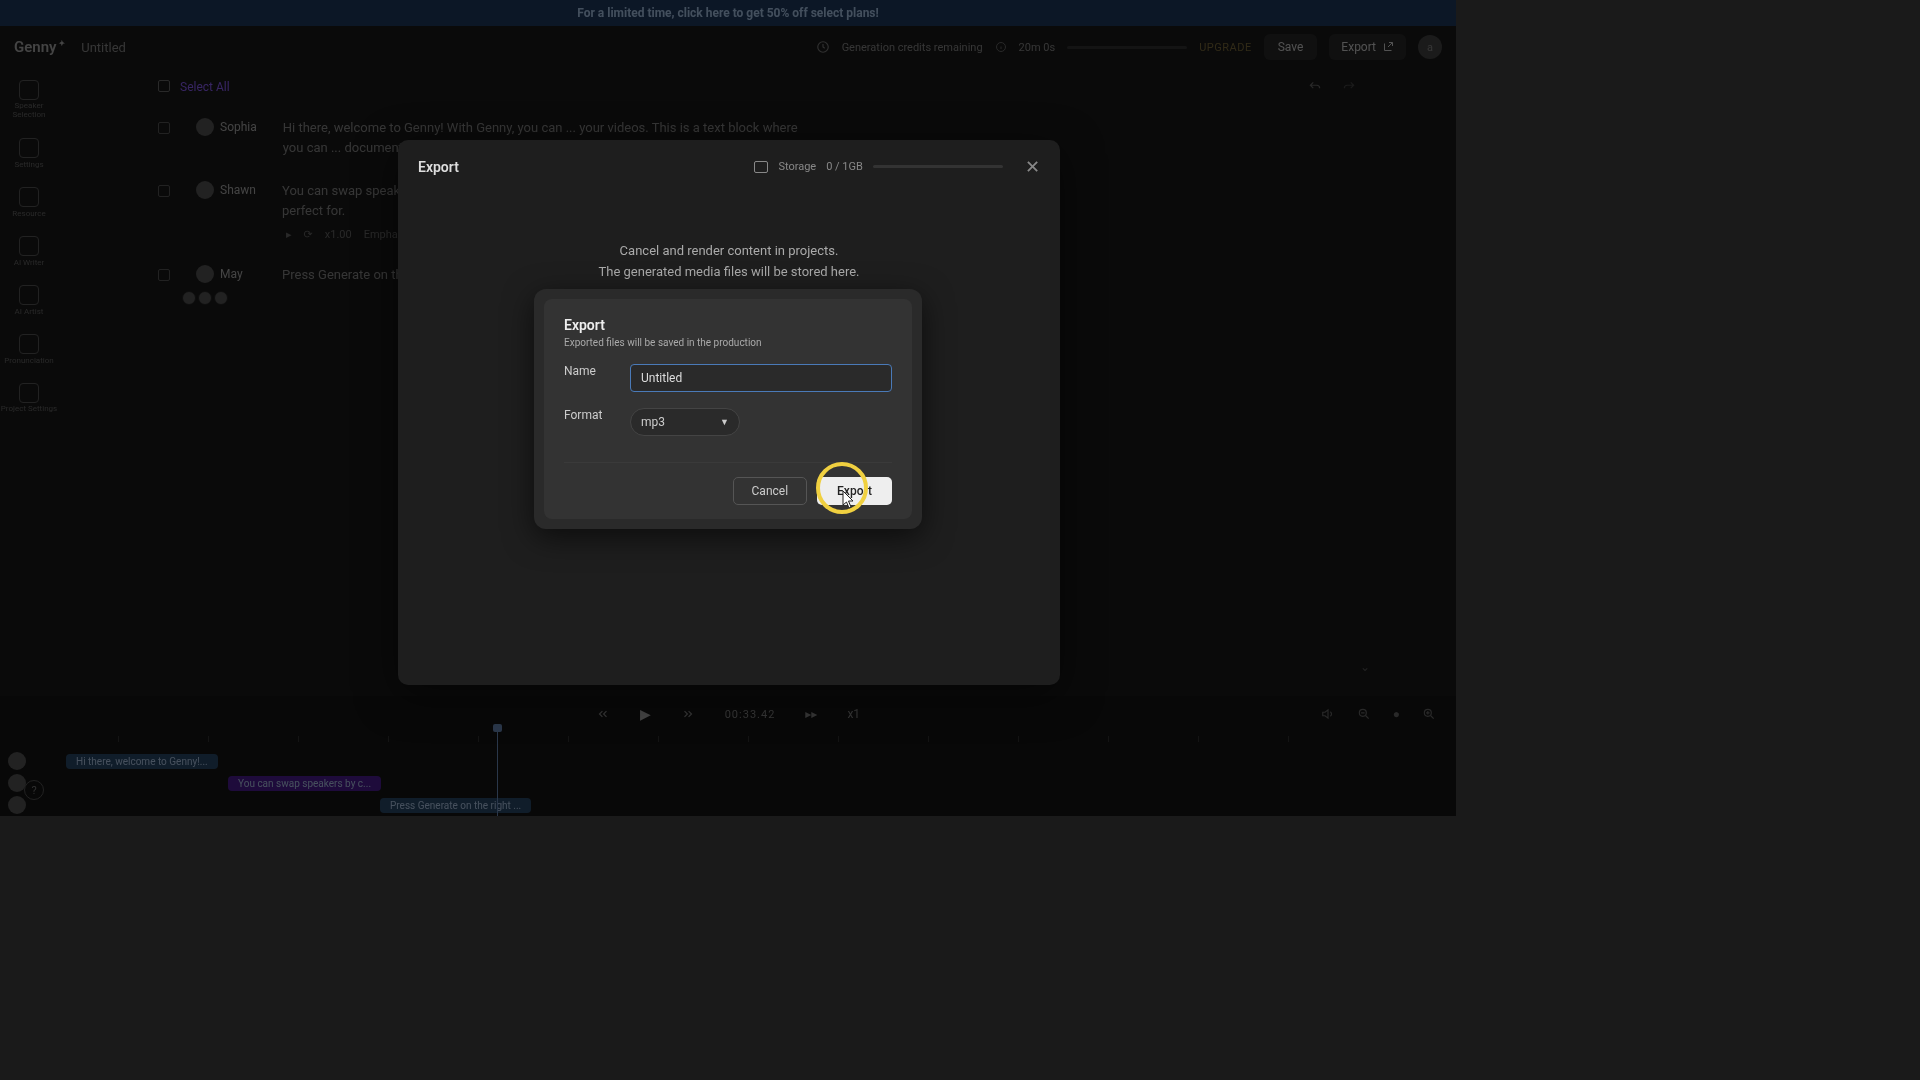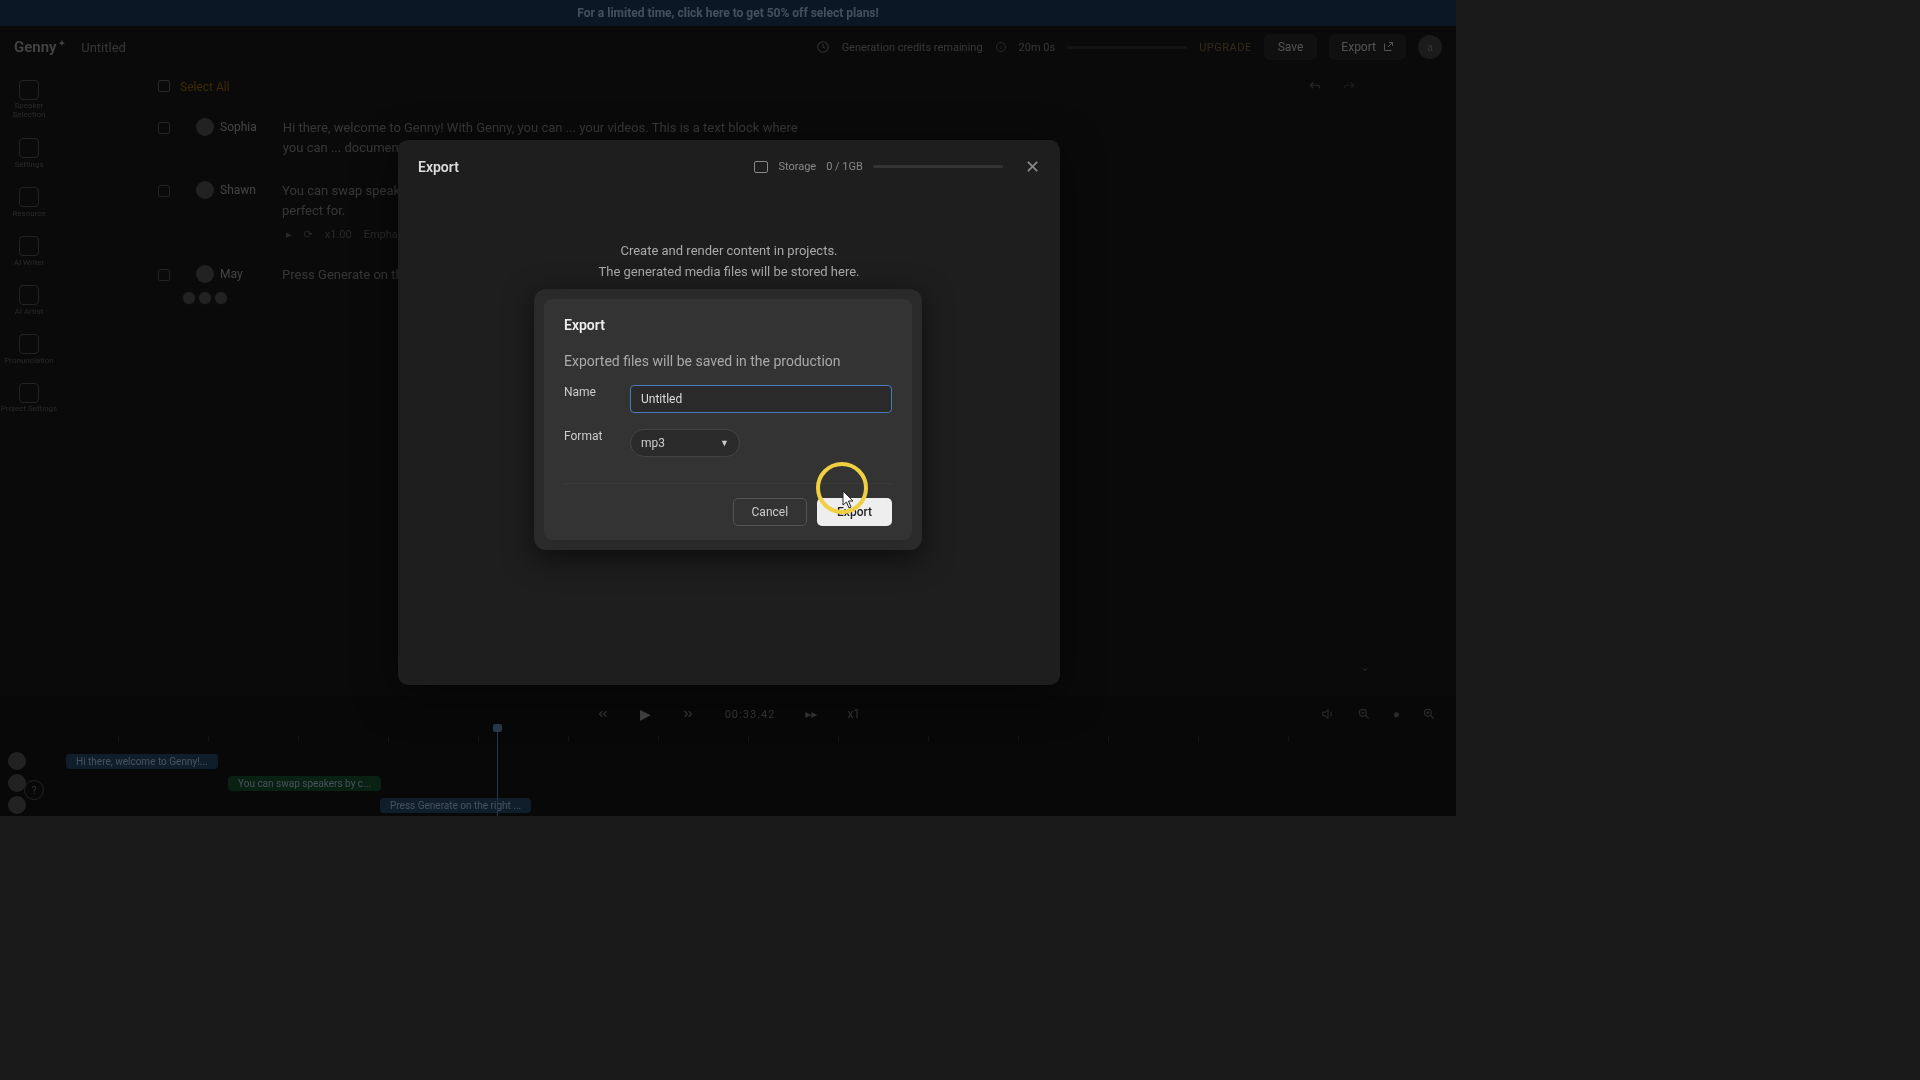--- a/index.html
+++ b/index.html
@@ -20,21 +20,21 @@
 .btn-export-top { background: #2a2a2a; color: #ccc; border: none; padding: 6px 12px; border-radius: 6px; font-size: 12px; display: flex; align-items: center; gap: 6px; }
 .avatar-top { width: 24px; height: 24px; border-radius: 50%; background: #444; display:flex; align-items:center; justify-content:center; font-size:11px; color:#888; }
 
 
 .main { display: flex; height: calc(100% - 160px); }
 .sidebar { width: 58px; background: #1a1a1a; display: flex; flex-direction: column; align-items: center; padding-top: 12px; gap: 18px; }
 .side-item { display: flex; flex-direction: column; align-items: center; gap: 2px; color: #666; font-size: 8px; cursor: pointer; }
 .side-icon { width: 20px; height: 20px; border: 1px solid #555; border-radius: 4px; display:flex; align-items:center; justify-content:center; }
 
 .content { flex: 1; padding: 8px 20px; }
-.content-header { display: flex; align-items: flex-start; gap: 10px; padding: 4px 80px; font-size: 12px; color: #a16207; }
+.content-header { display: flex; align-items: flex-start; gap: 10px; padding: 4px 80px; font-size: 12px; color: #8b5cf6; }
 .checkbox { width: 12px; height: 12px; border: 1px solid #666; border-radius: 2px; }
 .toolbar-icons { margin-left: auto; display: flex; gap: 20px; color: #555; }
 
 .blocks { margin-top: 20px; padding: 0 80px; }
 .block { display: flex; gap: 26px; margin-bottom: 24px; align-items: flex-start; }
 .block-check { width: 12px; height: 12px; border: 1px solid #555; border-radius: 2px; margin-top: 4px; }
 .speaker { display: flex; align-items: center; gap: 6px; min-width: 60px; }
 .speaker-avatar { width: 18px; height: 18px; border-radius: 50%; background: #555; }
 .speaker-name { font-size: 12px; color: #aaa; }
 .block-text { flex: 1; font-size: 13px; color: #888; line-height: 1.5; max-width: 520px; }
@@ -55,21 +55,21 @@
 .folder-icon { width:14px; height:12px; border:1px solid #888; border-radius:2px; }
 
 .panel-msg { text-align: center; margin-top: 64px; font-size: 13px; color: #aaa; line-height: 1.6; }
 
 .goto-btn { display: block; margin: 28px auto 0; background: #3a6aa8; color: #fff; border: none; padding: 10px 50px; border-radius: 6px; font-size: 13px; cursor: pointer; }
 
 
 .export-modal-outer { position: absolute; left: 50%; top: 289px; transform: translateX(-50%); width: 388px; background: #2a2a2a; border-radius: 12px; padding: 10px; z-index: 30; box-shadow: 0 8px 30px rgba(0,0,0,0.6); }
 .export-modal { background: #333; border-radius: 8px; padding: 18px 20px 14px; }
 .modal-title { font-weight: 600; font-size: 14px; color: #eee; }
-.modal-sub { font-size: 14px; color: #aaa; margin-top: 20px; }
+.modal-sub { font-size: 10px; color: #aaa; margin-top: 4px; }
 .form-row { display: flex; align-items: flex-start; margin-top: 16px; gap: 16px; }
 .form-label { font-size: 12px; color: #ccc; width: 50px; }
 .form-input { flex: 1; background: #2a2a2a; border: 1px solid #4a7ab8; border-radius: 4px; padding: 6px 10px; color: #ddd; font-size: 12px; outline: none; }
 .form-select { width: 110px; background: #2a2a2a; border: 1px solid #444; border-radius: 14px; padding: 6px 10px; color: #ccc; font-size: 12px; display: flex; align-items: center; justify-content: space-between; cursor: pointer; }
 .caret { font-size: 9px; }
 .modal-actions { display: flex; justify-content: flex-end; gap: 10px; margin-top: 26px; border-top: 1px solid #3a3a3a; padding-top: 14px; }
 .btn-cancel { background: transparent; border: 1px solid #555; color: #ccc; padding: 6px 18px; border-radius: 5px; font-size: 12px; cursor: pointer; }
 .btn-export-confirm { background: #eee; border: none; color: #222; padding: 6px 20px; border-radius: 5px; font-size: 12px; font-weight: 500; cursor: pointer; }
 
 
@@ -79,21 +79,21 @@
 
 .timeline-wrap { position: absolute; bottom: 0; left: 0; right: 0; height: 120px; background: #151515; }
 .player-bar { display:flex; align-items:center; justify-content:center; gap:30px; padding:10px 0; font-size:12px; color:#888; position:relative; }
 .player-bar .right-icons { position:absolute; right:20px; display:flex; gap:22px; color:#666; }
 .player-bar .play { font-size:14px; color:#aaa; }
 .timecode { font-size:11px; letter-spacing:1px; }
 .tracks { padding: 4px 20px 4px 68px; position:relative; }
 .track-row { display:flex; align-items:center; gap:10px; height:22px; }
 .clip { border-radius:4px; padding:2px 10px; font-size:10px; color:#b0c8e8; white-space:nowrap; }
 .clip1 { background:#2a4a6a; margin-left:30px; }
-.clip2 { background:#14532d; margin-left:192px; }
+.clip2 { background:#4c1d95; margin-left:192px; }
 .clip3 { background:#2a4a6a; margin-left:344px; }
 .playhead { position:absolute; left:497px; top:-2px; bottom:0; width:1px; background:#6a8ab8; }
 .playhead::before { content:''; position:absolute; top:-6px; left:-4px; width:9px; height:8px; background:#6a8ab8; border-radius:2px; }
 .tick-row { height:10px; position:relative; margin-bottom:4px; }
 .tick { position:absolute; width:1px; height:6px; background:#333; top:0; }
 
 .help-btn { position:absolute; left:24px; bottom:16px; width:20px; height:20px; border:1px solid #555; border-radius:50%; color:#777; font-size:11px; display:flex; align-items:center; justify-content:center; z-index:5; }
 .chevron-collapse { position:absolute; right:86px; top:660px; color:#555; font-size:12px; }
 
 svg { display:block; }
@@ -242,21 +242,21 @@
     <span class="export-title">Export</span>
     <div class="storage-info">
       <div class="folder-icon"></div>
       <span>Storage</span>
       <span>0 / 1GB</span>
       <div class="storage-bar"></div>
     </div>
     <span class="close-x">✕</span>
   </div>
   <div class="panel-msg">
-    <div>Create and render content in projects.</div>
+    <div>Cancel and render content in projects.</div>
     <div>The generated media files will be stored here.</div>
   </div>
   <div style="height:160px"></div>
   <button class="goto-btn">Go to Project</button>
 </div>
 
 <div class="export-modal-outer">
   <div class="export-modal">
     <div class="modal-title">Export</div>
     <div class="modal-sub">Exported files will be saved in the production</div>

